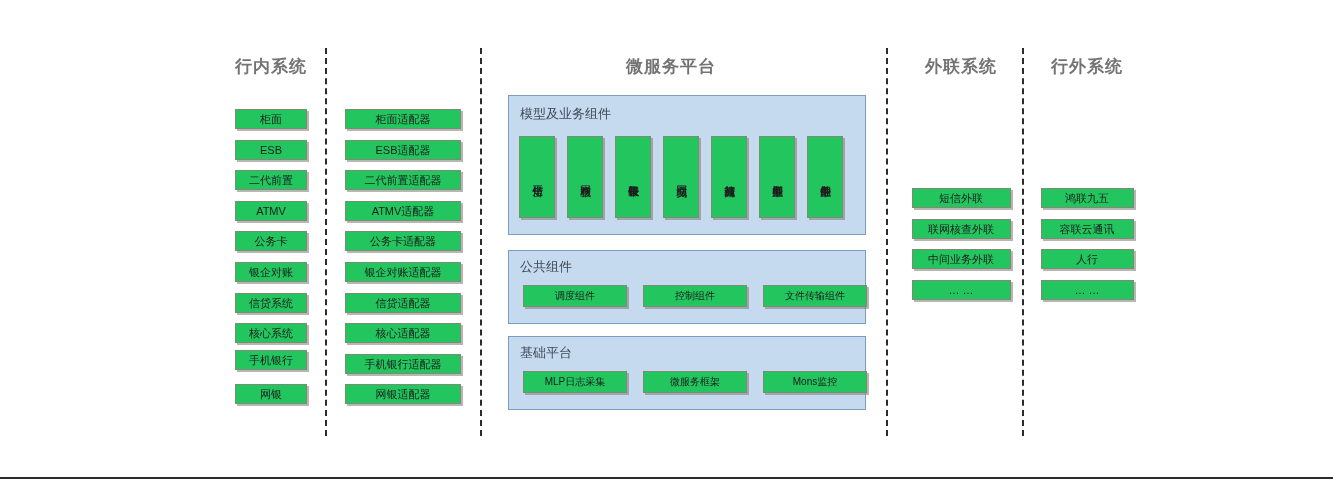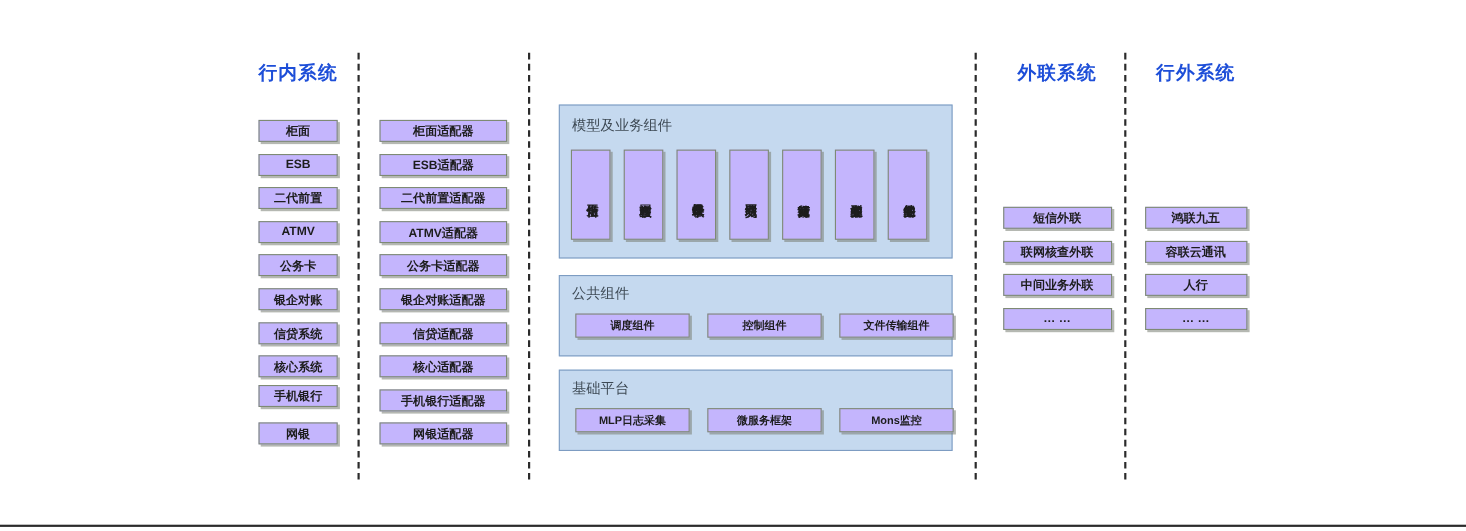--- a/index.html
+++ b/index.html
@@ -16,37 +16,37 @@
     position:absolute;width:0;
     border-left:2px dashed #2b2b2b;
   }
 
   
   .col-title{
     position:absolute;
     text-align:center;
     font-size:17px;
     font-weight:bold;
-    color:#1d4ed8;
+    color:#737373;
     letter-spacing:1px;
     white-space:nowrap;
   }
 
   
   .node{
     position:absolute;
-    background:#c4b5fd;
+    background:#22c55e;
     border:1px solid #7e8a74;
     box-shadow:2px 2px 0 rgba(120,125,115,.55);
     box-sizing:border-box;
     display:flex;
     align-items:center;
     justify-content:center;
     font-size:11px;
-    font-weight:bold;
+    font-weight:normal;
     color:#1d1d1d;
     white-space:nowrap;
   }
   .node.small{font-size:10px;}
 
   
   .node.vert{
     writing-mode:vertical-rl;
     text-orientation:upright;
     letter-spacing:0px;
@@ -99,20 +99,21 @@
     <div class="node" style="left: 345px; top: 109px; width: 116px; height: 20px;">柜面适配器</div>
     <div class="node" style="left: 345px; top: 140px; width: 116px; height: 20px;">ESB适配器</div>
     <div class="node" style="left: 345px; top: 170px; width: 116px; height: 20px;">二代前置适配器</div>
     <div class="node" style="left: 345px; top: 201px; width: 116px; height: 20px;">ATMV适配器</div>
     <div class="node" style="left: 345px; top: 231px; width: 116px; height: 20px;">公务卡适配器</div>
     <div class="node" style="left: 345px; top: 262px; width: 116px; height: 20px;">银企对账适配器</div>
     <div class="node" style="left: 345px; top: 293px; width: 116px; height: 20px;">信贷适配器</div>
     <div class="node" style="left: 345px; top: 323px; width: 116px; height: 20px;">核心适配器</div>
     <div class="node" style="left: 345px; top: 354px; width: 116px; height: 20px;">手机银行适配器</div>
     <div class="node" style="left: 345px; top: 384px; width: 116px; height: 20px;">网银适配器</div>
+    <div class="col-title" style="left: 551px; top: 55px; width: 240px;">微服务平台</div>
     <div class="col-title" style="left: 841px; top: 55px; width: 240px;">外联系统</div>
     <div class="node" style="left: 911.5px; top: 188px; width: 99px; height: 20px;">短信外联</div>
     <div class="node" style="left: 911.5px; top: 219px; width: 99px; height: 20px;">联网核查外联</div>
     <div class="node" style="left: 911.5px; top: 249px; width: 99px; height: 20px;">中间业务外联</div>
     <div class="node" style="left: 911.5px; top: 280px; width: 99px; height: 20px;">… …</div>
     <div class="col-title" style="left: 967px; top: 55px; width: 240px;">行外系统</div>
     <div class="node" style="left: 1040.5px; top: 188px; width: 93px; height: 20px; text-align: center;">鸿联九五</div>
     <div class="node" style="left: 1040.5px; top: 219px; width: 93px; height: 20px;">容联云通讯</div>
     <div class="node" style="left: 1040.5px; top: 249px; width: 93px; height: 20px;">人行</div>
     <div class="node" style="left: 1040.5px; top: 280px; width: 93px; height: 20px;">… …</div>

